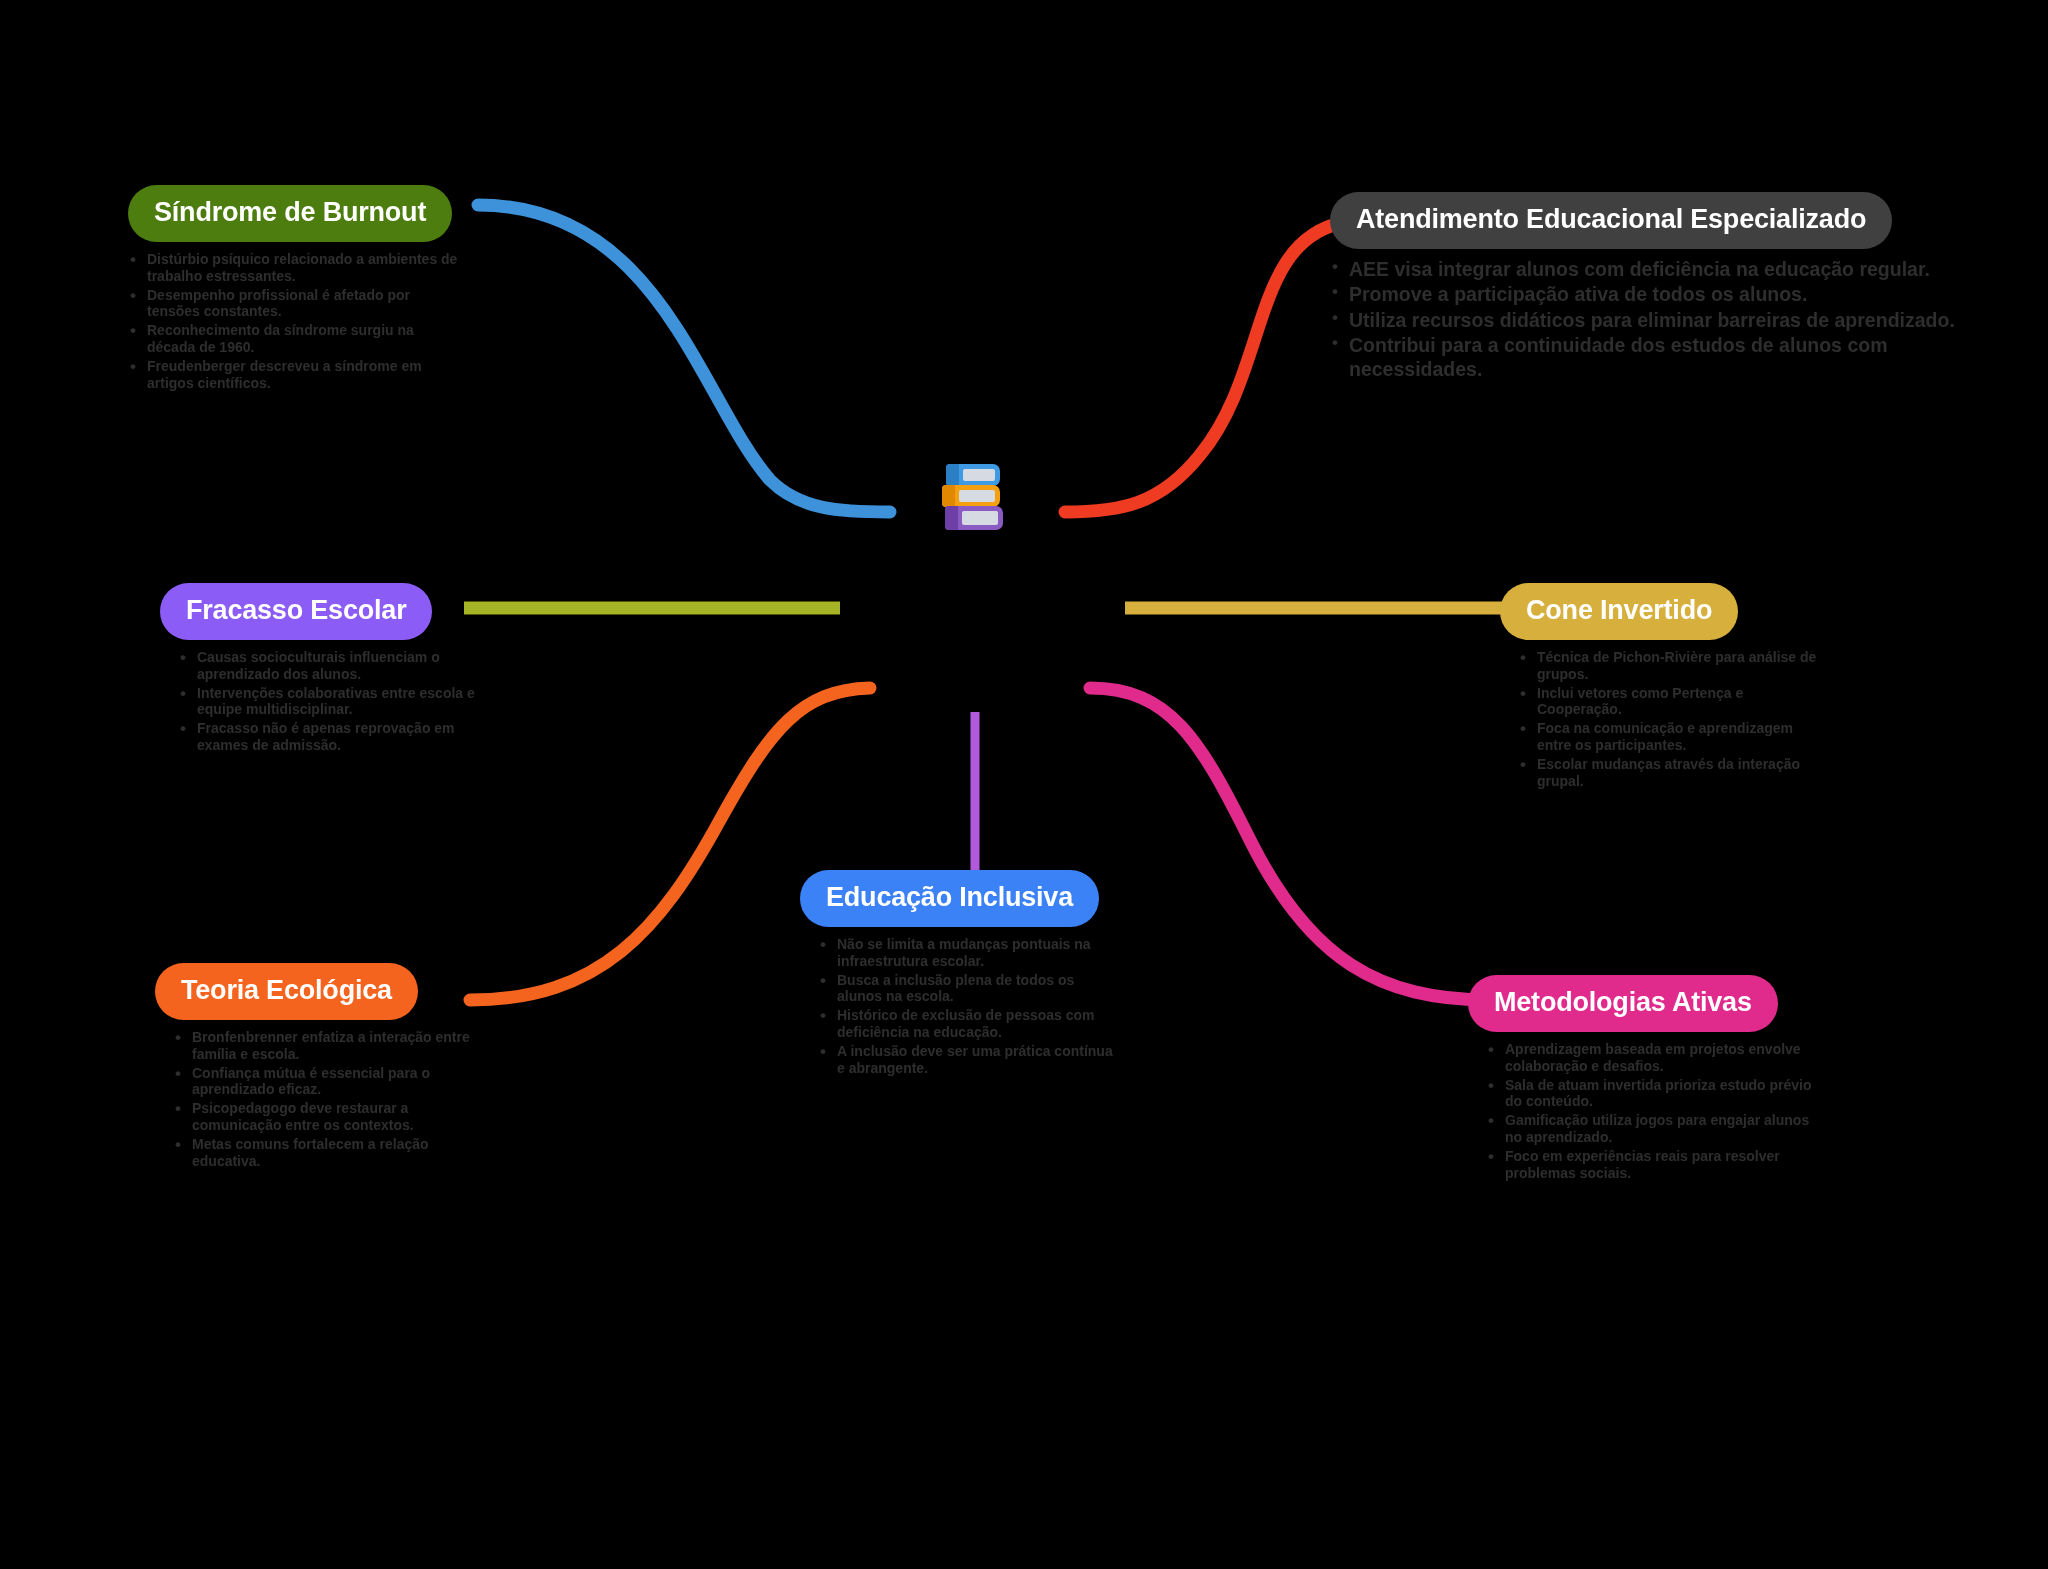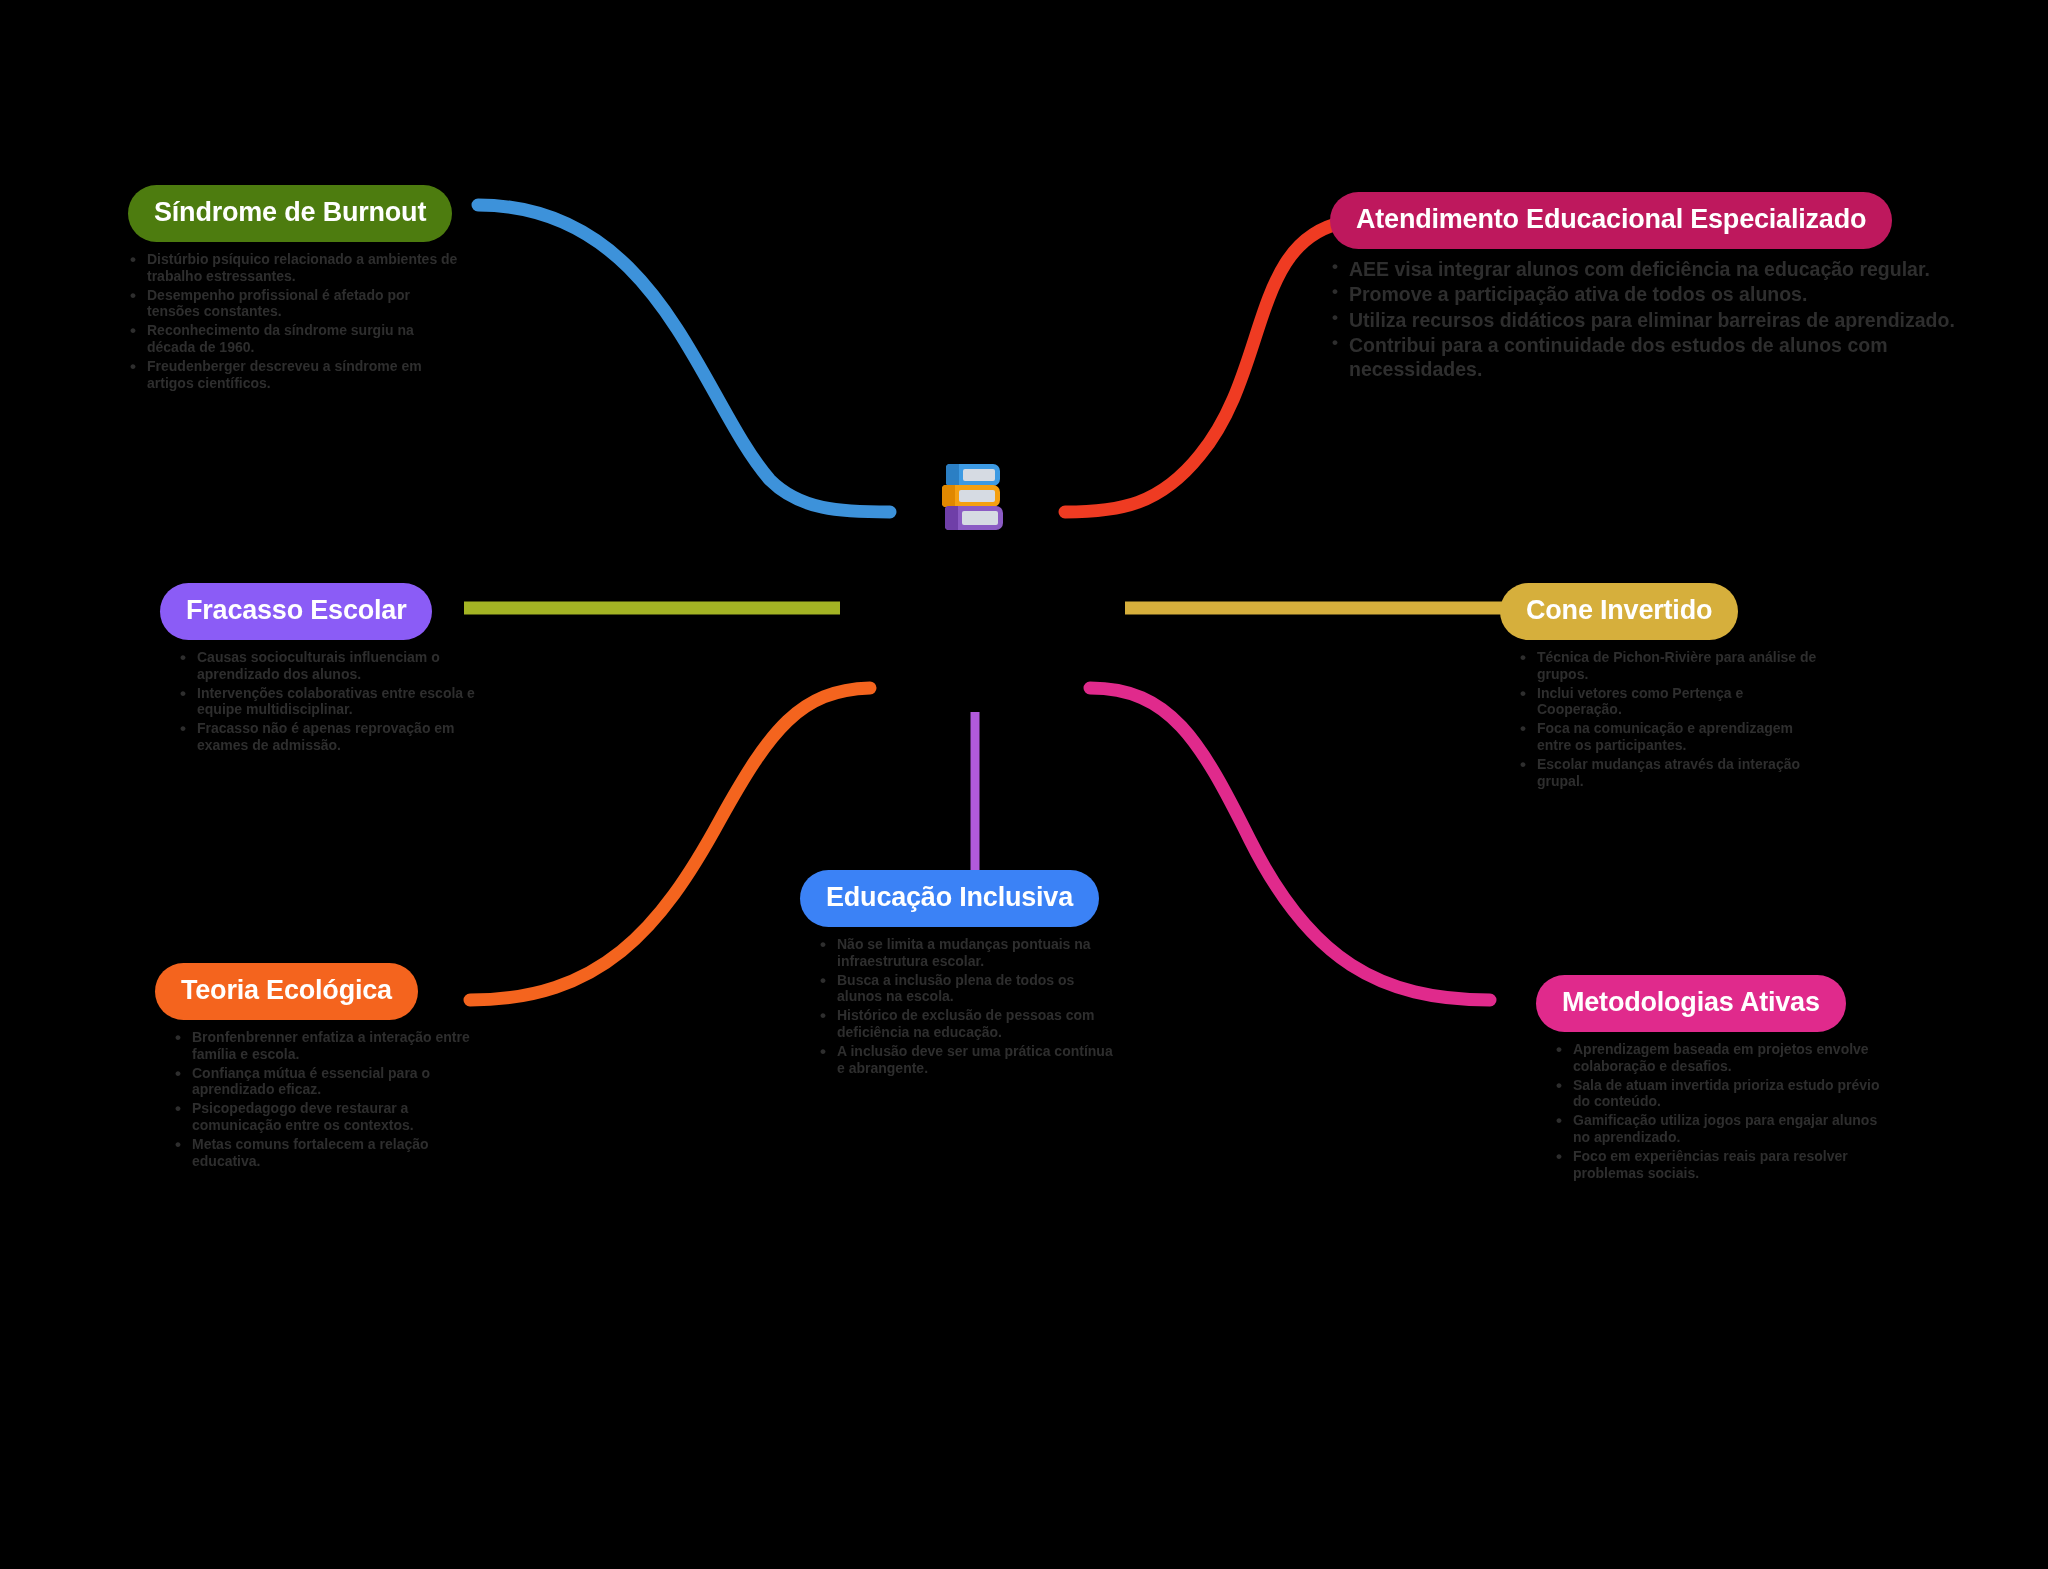--- a/index.html
+++ b/index.html
@@ -49,21 +49,21 @@
     color:#2e2e2e;
   }
 
   
   #n-burnout   { left:128px;  top:185px;  width:330px; }
   #n-aee       { left:1330px; top:192px;  width:640px; }
   #n-fracasso  { left:160px;  top:583px;  width:320px; }
   #n-cone      { left:1500px; top:583px;  width:330px; }
   #n-ecologica { left:155px;  top:963px;  width:320px; }
   #n-inclusiva { left:800px;  top:862px;  width:320px; }
-  #n-metodo    { left:1536px; top:975px;  width:345px; }
+  #n-metodo    { left:1468px; top:975px;  width:345px; }
 
   #n-aee ul.bullets { font-size:19.5px; }
   #n-fracasso ul.bullets, #n-cone ul.bullets,
   #n-ecologica ul.bullets, #n-metodo ul.bullets,
   #n-inclusiva ul.bullets { padding-left:18px; }
 
   
   #books { position:absolute; left:942px; top:464px; width:64px; height:64px; }
   .book { position:absolute; border-radius:4px 7px 7px 4px; }
   .book .spine { position:absolute; left:0; top:0; bottom:0; width:13px; border-radius:4px 0 0 4px; }
@@ -116,21 +116,21 @@
     <span class="pill" style="background: #4d7c0f;">Síndrome de Burnout</span>
     <ul class="bullets">
       <li>Distúrbio psíquico relacionado a ambientes de trabalho estressantes.</li>
       <li>Desempenho profissional é afetado por tensões constantes.</li>
       <li>Reconhecimento da síndrome surgiu na década de 1960.</li>
       <li>Freudenberger descreveu a síndrome em artigos científicos.</li>
     </ul>
   </div>
 
   <div class="node" id="n-aee">
-    <span class="pill" style="background: #be185d;">Atendimento Educacional Especializado</span>
+    <span class="pill" style="background: #404040;">Atendimento Educacional Especializado</span>
     <ul class="bullets">
       <li>AEE visa integrar alunos com deficiência na educação regular.</li>
       <li>Promove a participação ativa de todos os alunos.</li>
       <li>Utiliza recursos didáticos para eliminar barreiras de aprendizado.</li>
       <li>Contribui para a continuidade dos estudos de alunos com necessidades.</li>
     </ul>
   </div>
 
   <div class="node" id="n-fracasso">
     <span class="pill" style="background: #8b5cf6;">Fracasso Escolar</span>

